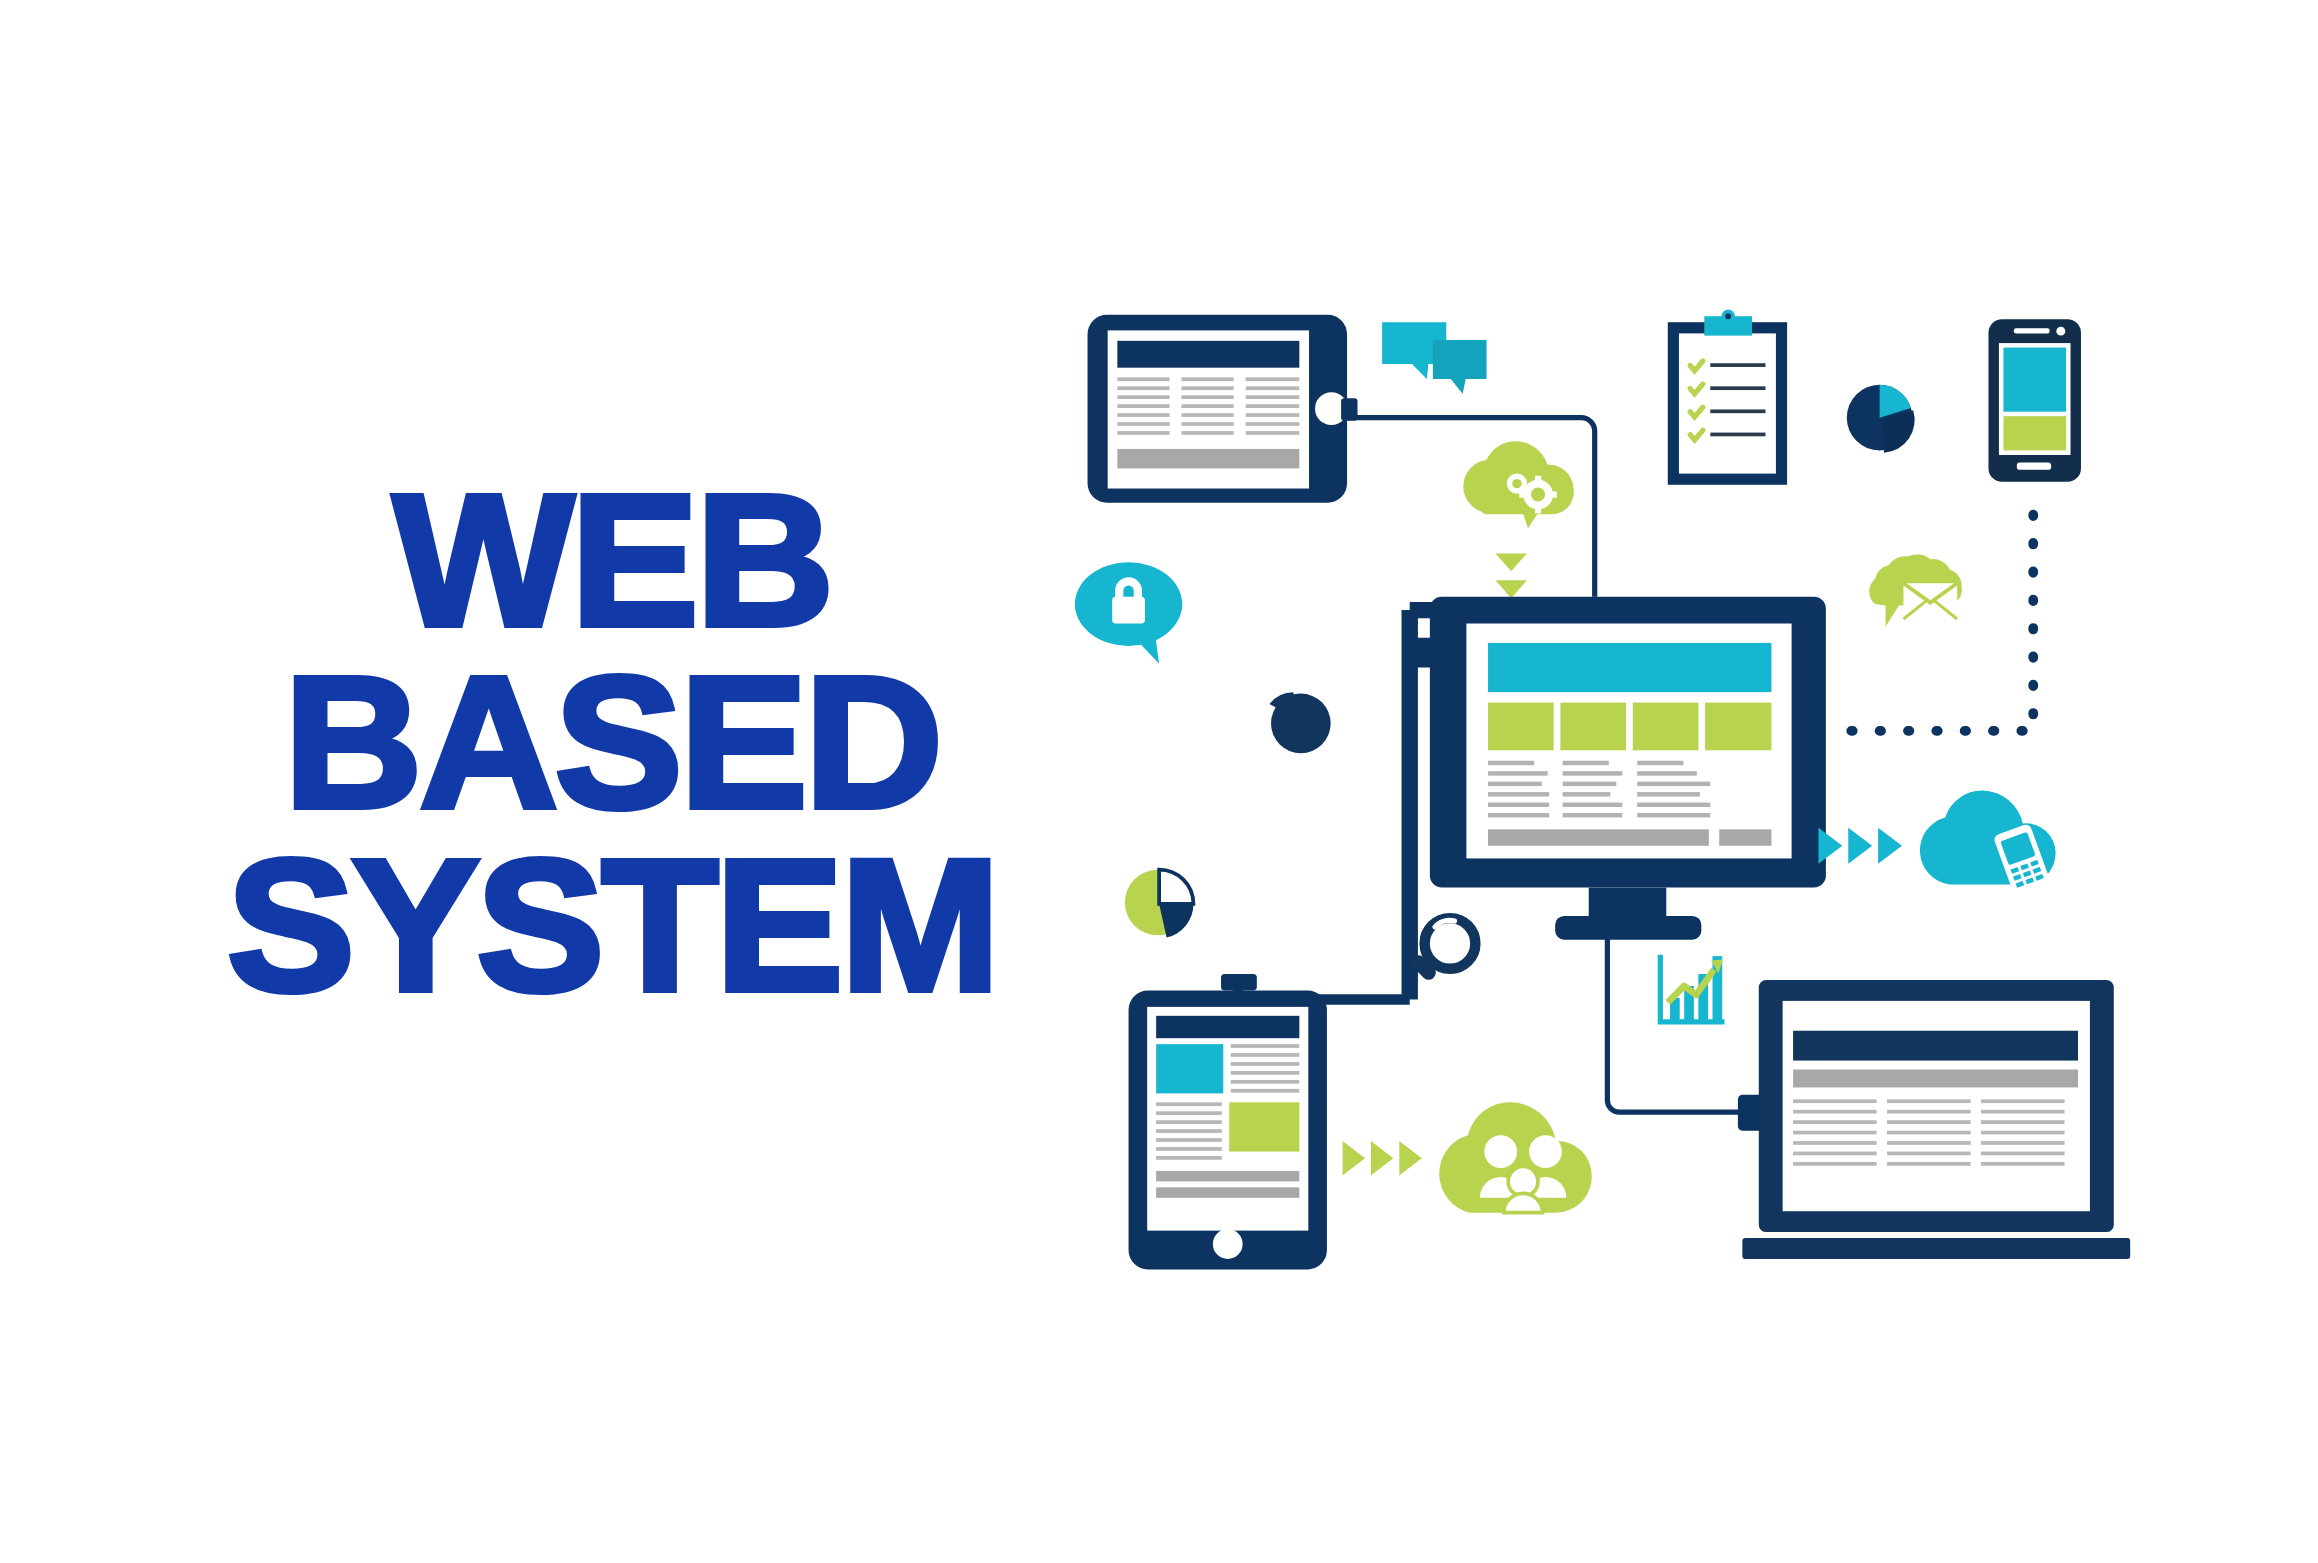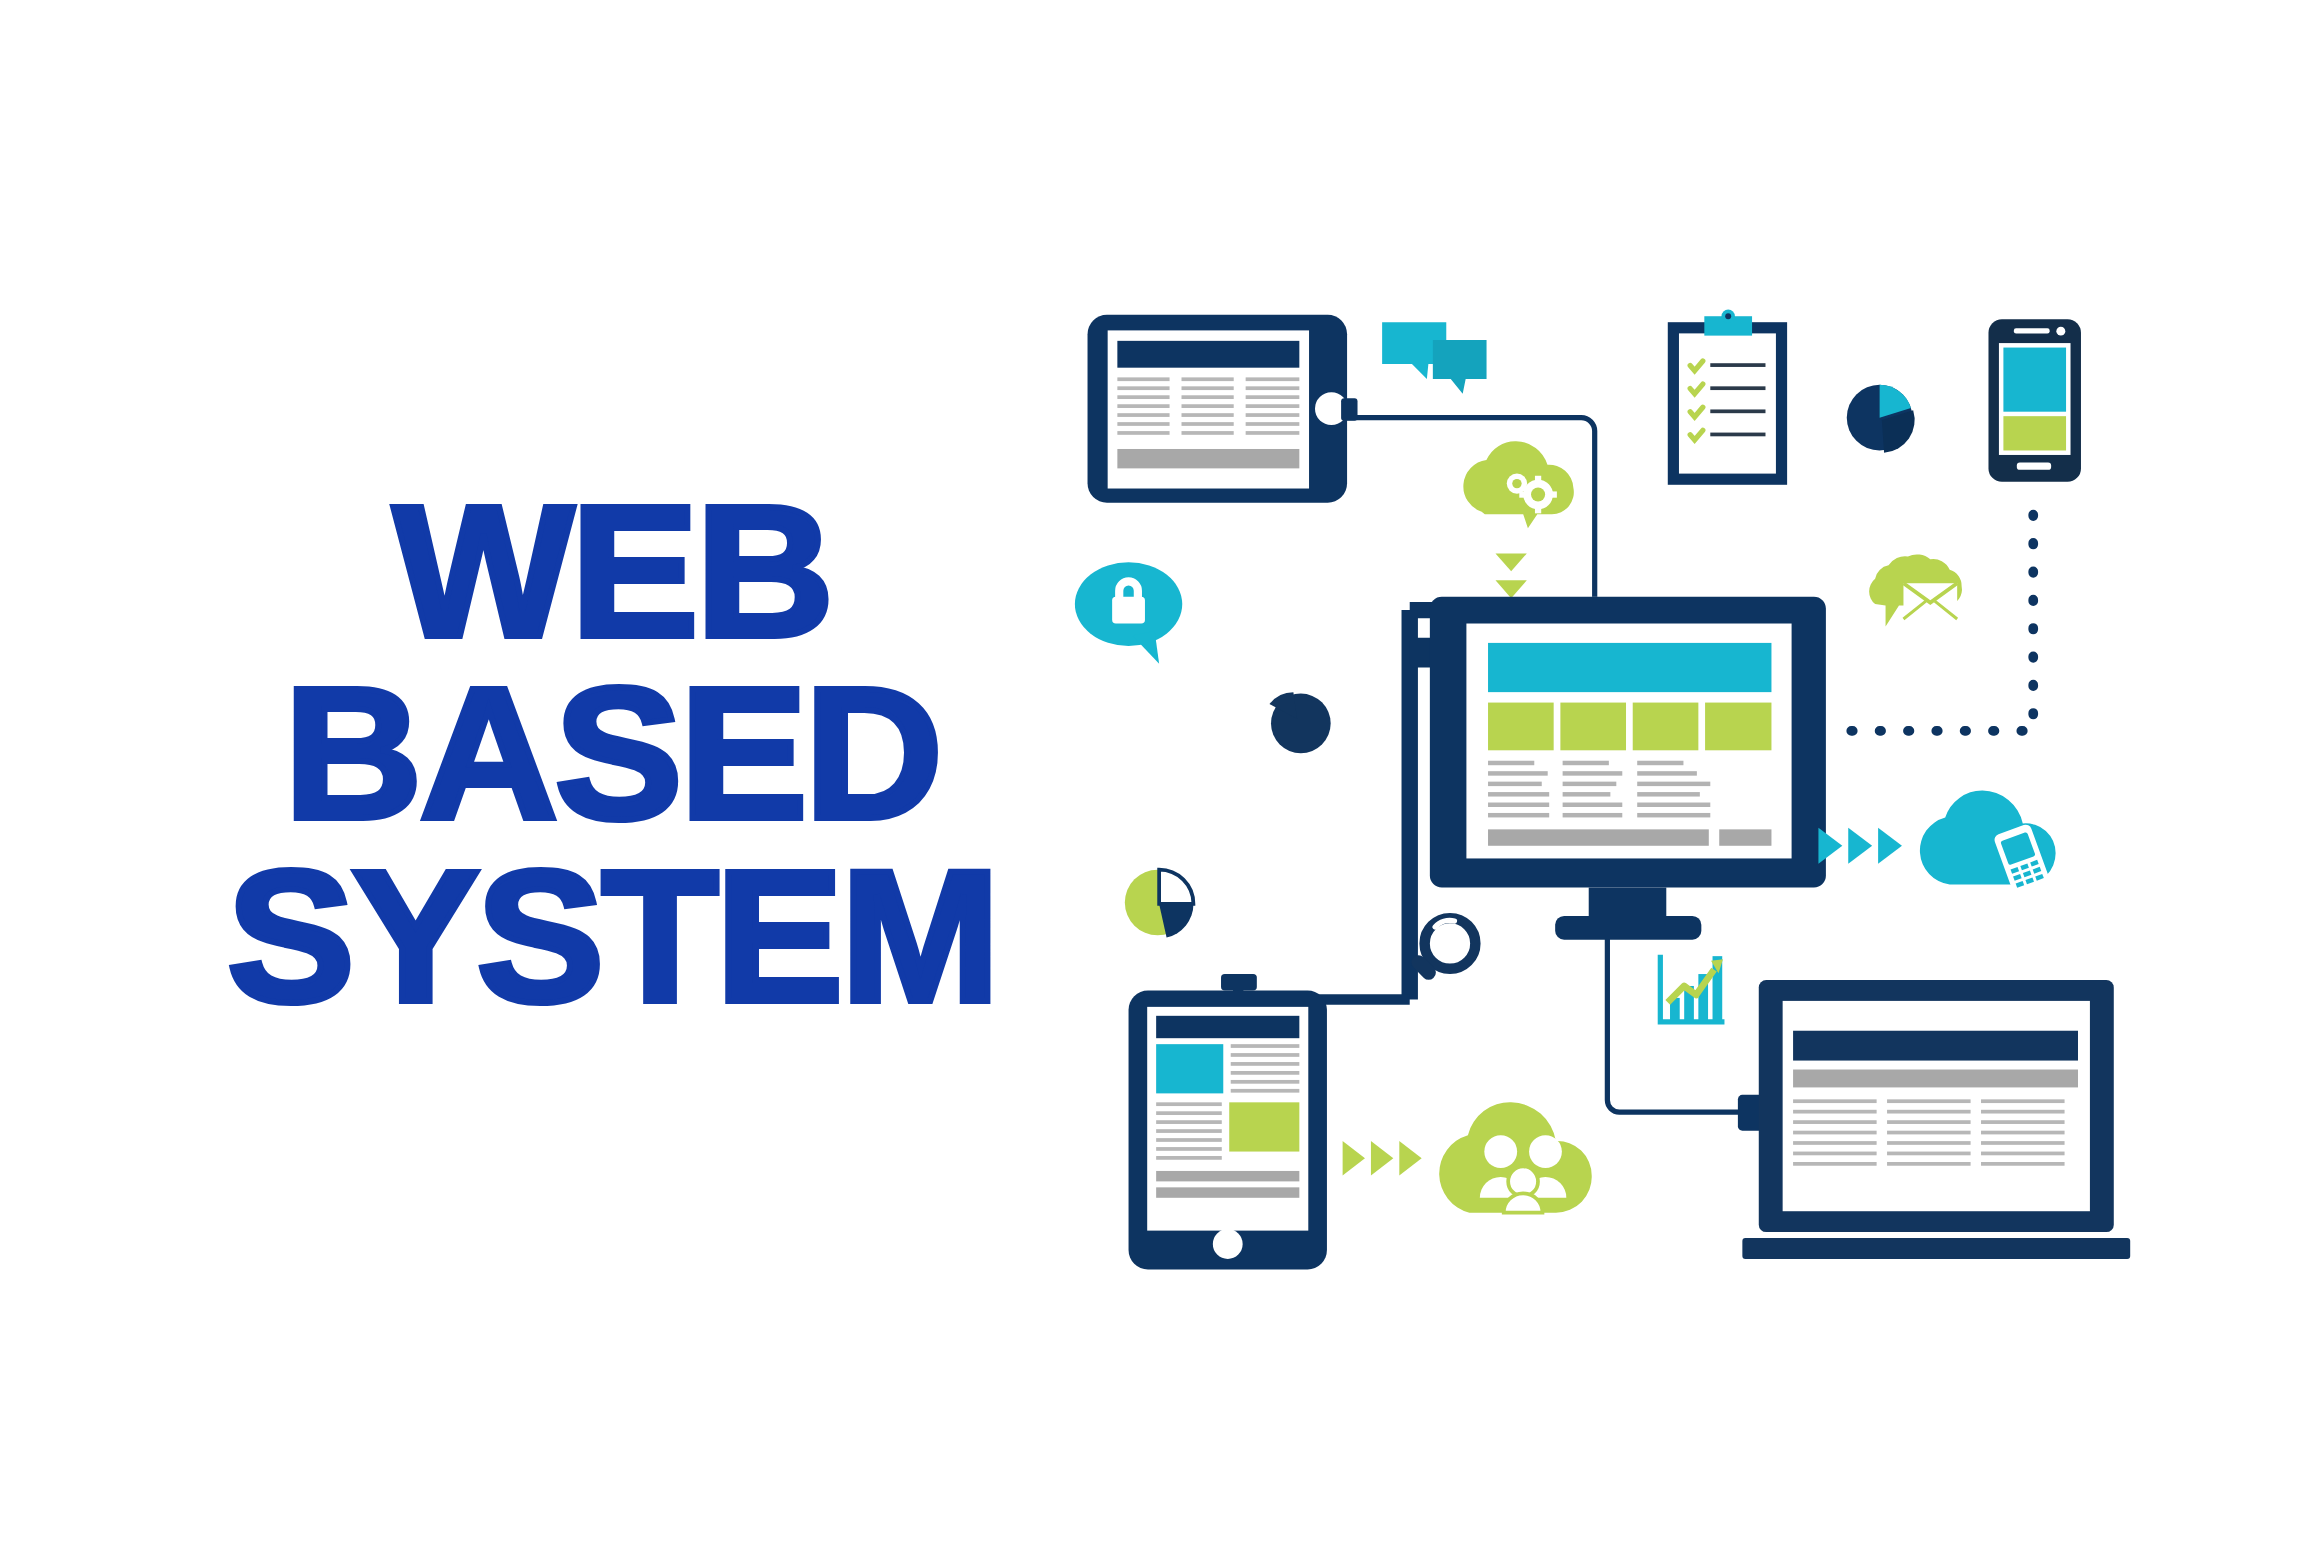--- a/index.html
+++ b/index.html
@@ -6,21 +6,21 @@
   body{
     width:2319px;height:1564px;
     font-family:"Liberation Sans", sans-serif;
     position:relative;overflow:hidden;
   }
   #stage{position:absolute;inset:0;}
 
   
   .title-block{
     position:absolute;
-    left:127px; top:480px;
+    left:127px; top:469px;
     width:970px;
     text-align:center;
     line-height:0.97;
   }
   .title-line{
     display:block;
     color:#113aa8;
     font-weight:900;
     font-size:190px;
     letter-spacing:-3px;

